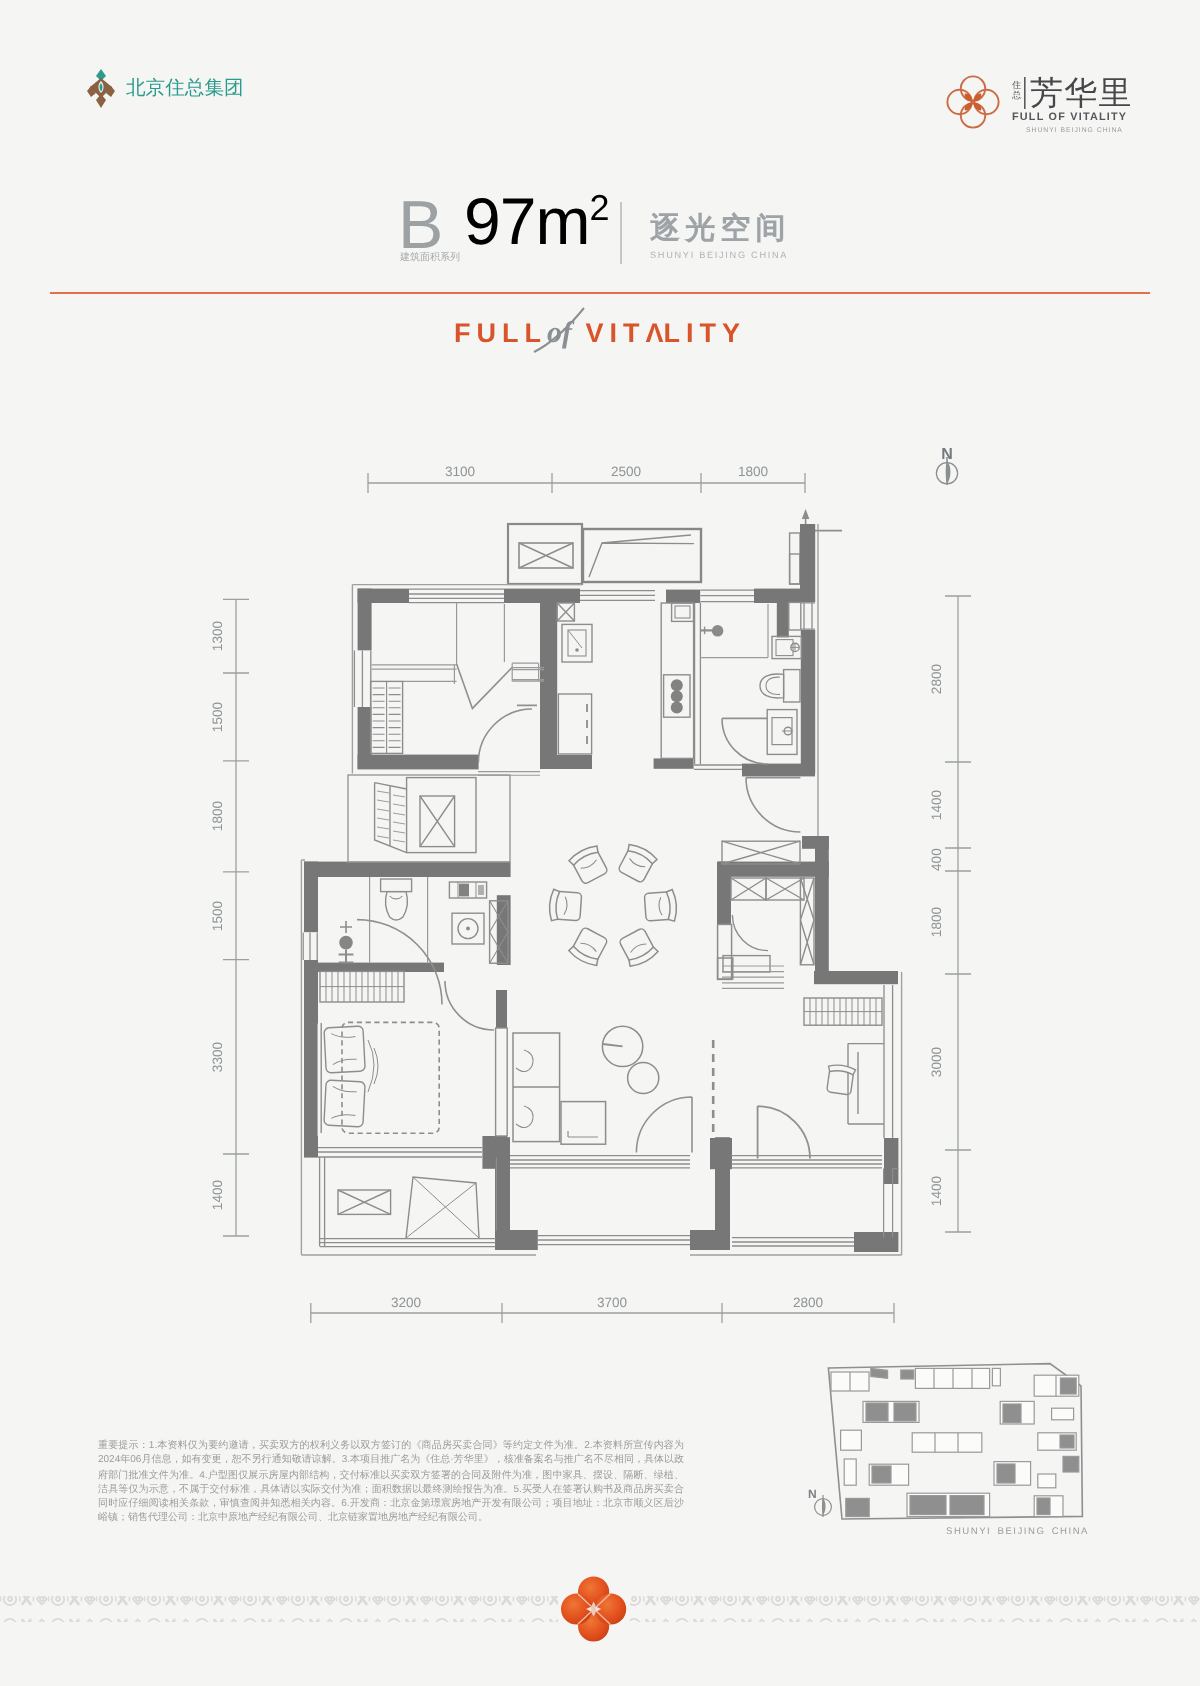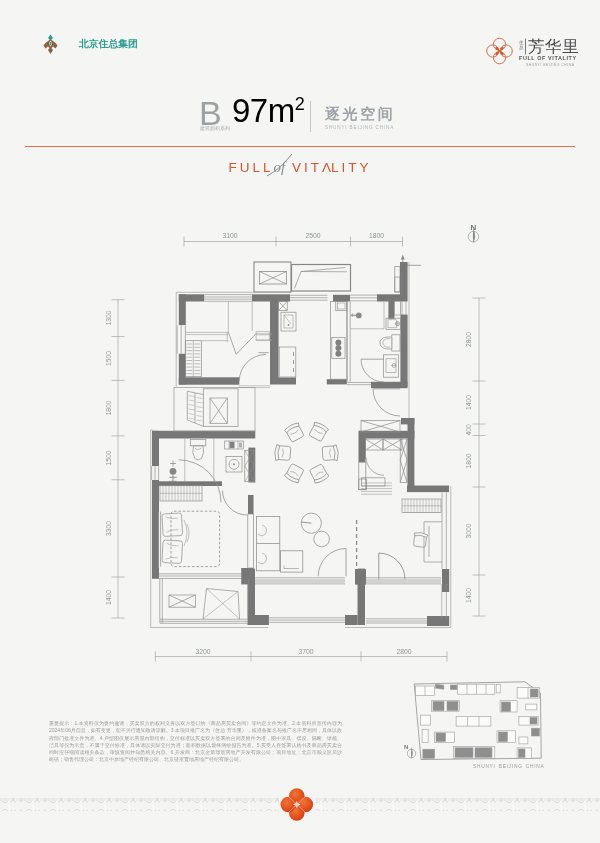--- a/index.html
+++ b/index.html
@@ -1,29 +1,29 @@
 <!DOCTYPE html>
 <html><head>
 <meta charset="utf-8">
 <style>
 html,body{margin:0;padding:0;}
 body{width:600px;height:843px;background:#f5f6f4;font-family:"Liberation Sans",sans-serif;overflow:hidden;position:relative;}
 .abs{position:absolute;}
 #hdr-left{left:42px;top:34px;display:flex;align-items:center;}
-#hdr-left .txt{color:#2a9b8d;font-size:9.8px;font-weight:bold;letter-spacing:0;margin-left:20px;}
-#hdr-right{left:486px;top:36px;}
+#hdr-left .txt{color:#2a9b8d;font-size:9.8px;font-weight:normal;letter-spacing:0;margin-left:4px;}
+#hdr-right{left:473px;top:36px;}
 #bigB{left:199px;top:94px;font-size:34px;color:#9ca1a4;}
 #bigBsub{left:200px;top:125px;font-size:5px;color:#a6aaac;letter-spacing:0;}
 #big97{left:232px;top:92px;font-size:33px;color:#000000;letter-spacing:-0.5px;}
 #big97 sup{font-size:18px;}
 #tdivider{left:310px;top:101px;width:1px;height:31px;background:#c4c7c8;}
 #tname{left:325px;top:105px;font-size:15px;color:#9da3a7;letter-spacing:2.6px;font-weight:bold;}
 #tnamesub{left:325px;top:125px;font-size:4.6px;color:#aeb3b6;letter-spacing:0.85px;}
 #oline{left:25px;top:146px;width:550px;height:1px;background:#e2572b;opacity:0.85;}
-#fov{left:0;top:159px;width:600px;text-align:center;font-size:13.5px;font-weight:normal;color:#d9542b;letter-spacing:3px;}
+#fov{left:0;top:159px;width:600px;text-align:center;font-size:13.5px;font-weight:bold;color:#d9542b;letter-spacing:3px;}
 #fov .of{color:#8a8f93;font-style:italic;font-family:"Liberation Serif",serif;font-size:15px;letter-spacing:0;}
 #ofswash{left:265px;top:152px;width:30px;height:26px;}
 #disc{left:49px;top:720px;width:293px;font-size:5px;line-height:7.3px;color:#9b9b9b;text-align:justify;}
 #siteplancap{left:473px;top:763.5px;font-size:4.8px;color:#9c9c9c;letter-spacing:0.75px;}
 </style>
 </head>
 <body>
 
 <svg class="abs" id="mainsvg" style="left:0;top:0" width="600" height="843" viewBox="0 0 600 843" fill="none">
 <g id="G_ROOMS" fill="none" stroke="none">

